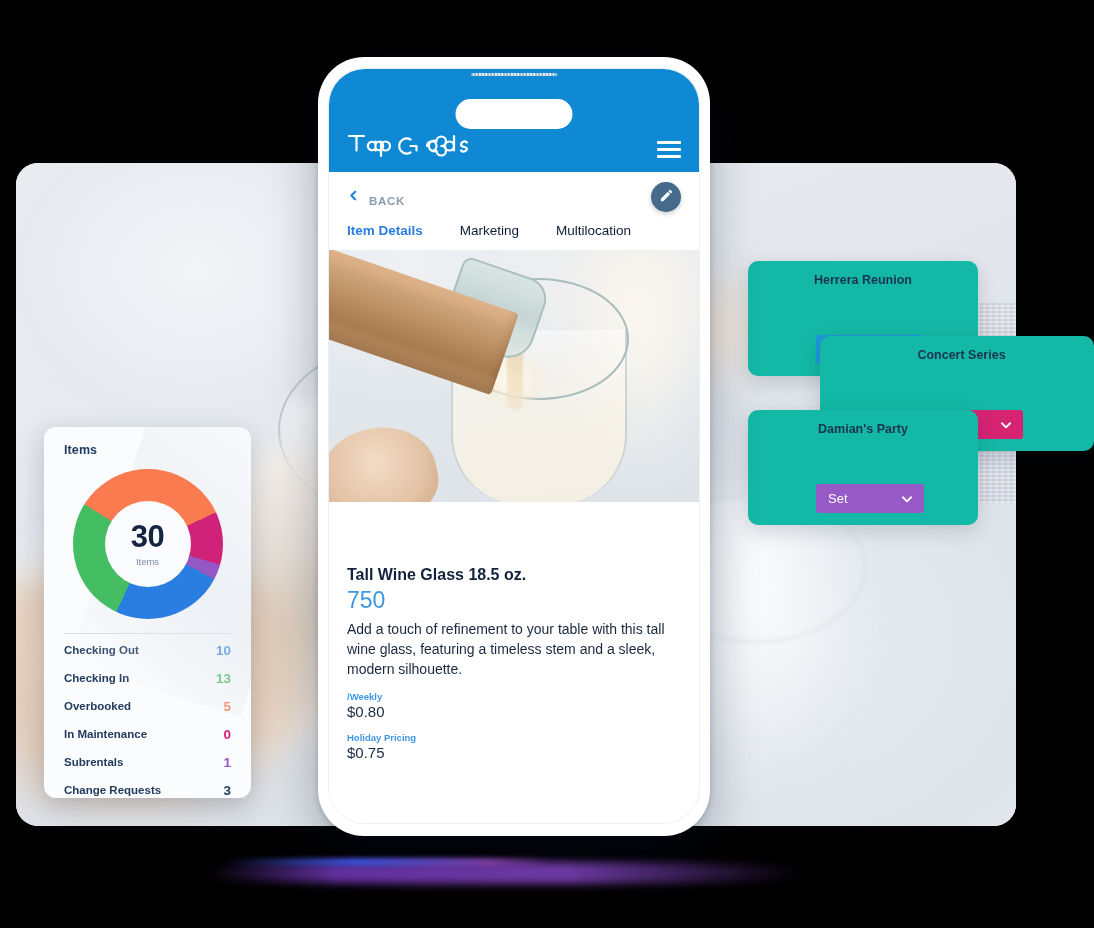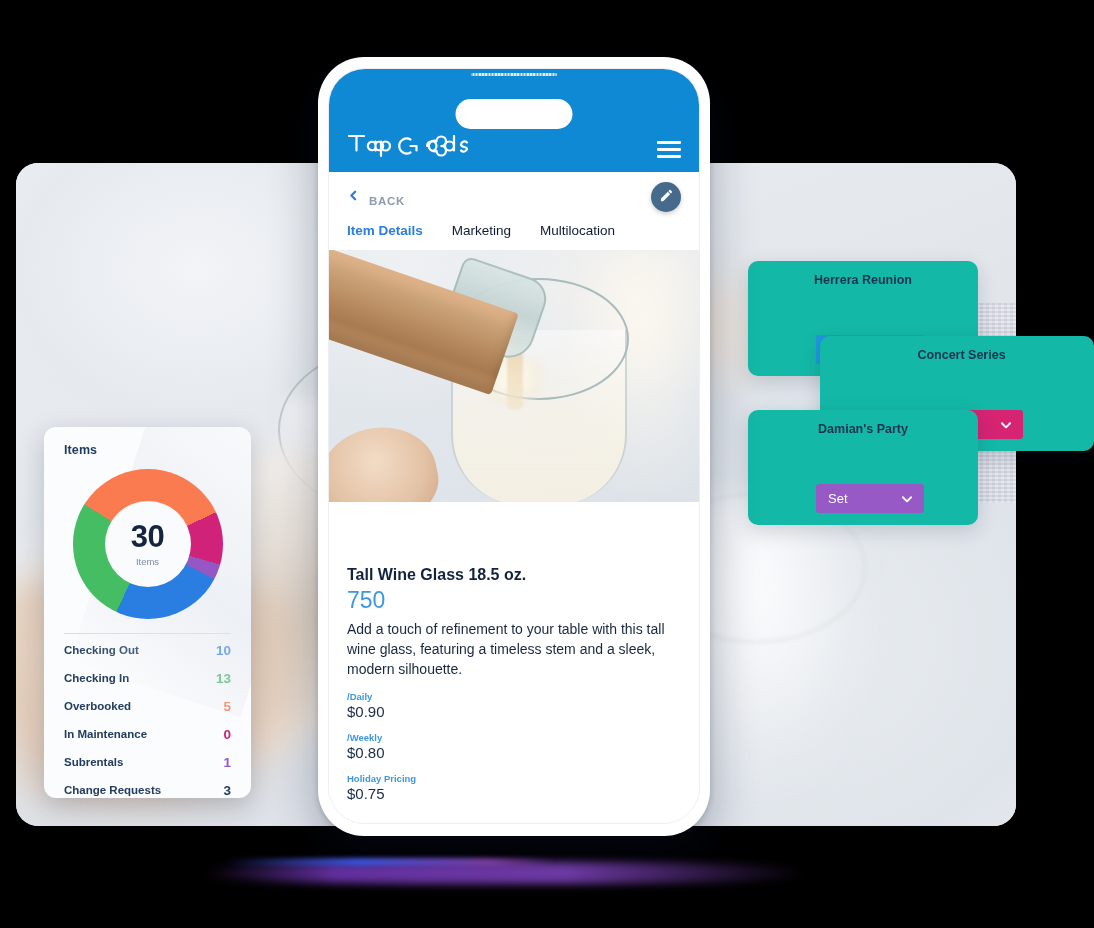--- a/index.html
+++ b/index.html
@@ -172,21 +172,21 @@
   .hamburger span { display:block; height:3px; background:#fff; border-radius:1px; }
 
   .subbar { position: relative; padding: 16px 18px 0 18px; }
   .back-row { display:flex; align-items:flex-end; gap:9px; }
   .back-label { font-size: 11.5px; font-weight: 700; color:#8b9bb0; letter-spacing:.7px; }
   .edit-fab {
     position:absolute; right:18px; top:10px; width:30px; height:30px;
     border-radius:50%; background:#456a8c; display:flex; align-items:center; justify-content:center;
     box-shadow: 0 2px 5px rgba(0,0,0,.2);
   }
-  .tabs { display:flex; gap:29px; padding: 16px 18px 12px 18px; }
+  .tabs { display:flex; gap:37px; padding: 16px 18px 12px 18px; }
   .tab { font-size: 13.5px; color:#0e1c33; }
   .tab.active { color:#2a7de1; font-weight:700; }
 
   .hero {
     position: relative; width: 100%; height: 252px; overflow: hidden; background:#dfe5ea;
   }
   .hero .hwash {
     position:absolute; inset:0;
     background:
       radial-gradient(ellipse 200px 160px at 80% 18%, #f6f3ef 0%, rgba(246,243,239,0) 70%),
@@ -419,24 +419,20 @@
           <div class="hero-bottle"></div>
           <div class="hero-thumb"></div>
         </div>
 
         <div class="detail">
           <div class="d-title">Tall Wine Glass 18.5 oz.</div>
           <div class="d-sku">750</div>
           <div class="d-desc">Add a touch of refinement to your table with this tall wine glass, featuring a timeless stem and a sleek, modern silhouette.</div>
 
           <div class="price-block">
-            <div class="price-label">/Daily</div>
-            <div class="price-value">$0.90</div>
-          </div>
-          <div class="price-block">
             <div class="price-label">/Weekly</div>
             <div class="price-value">$0.80</div>
           </div>
           <div class="price-block">
             <div class="price-label">Holiday Pricing</div>
             <div class="price-value">$0.75</div>
           </div>
         </div>
 
       </div>

